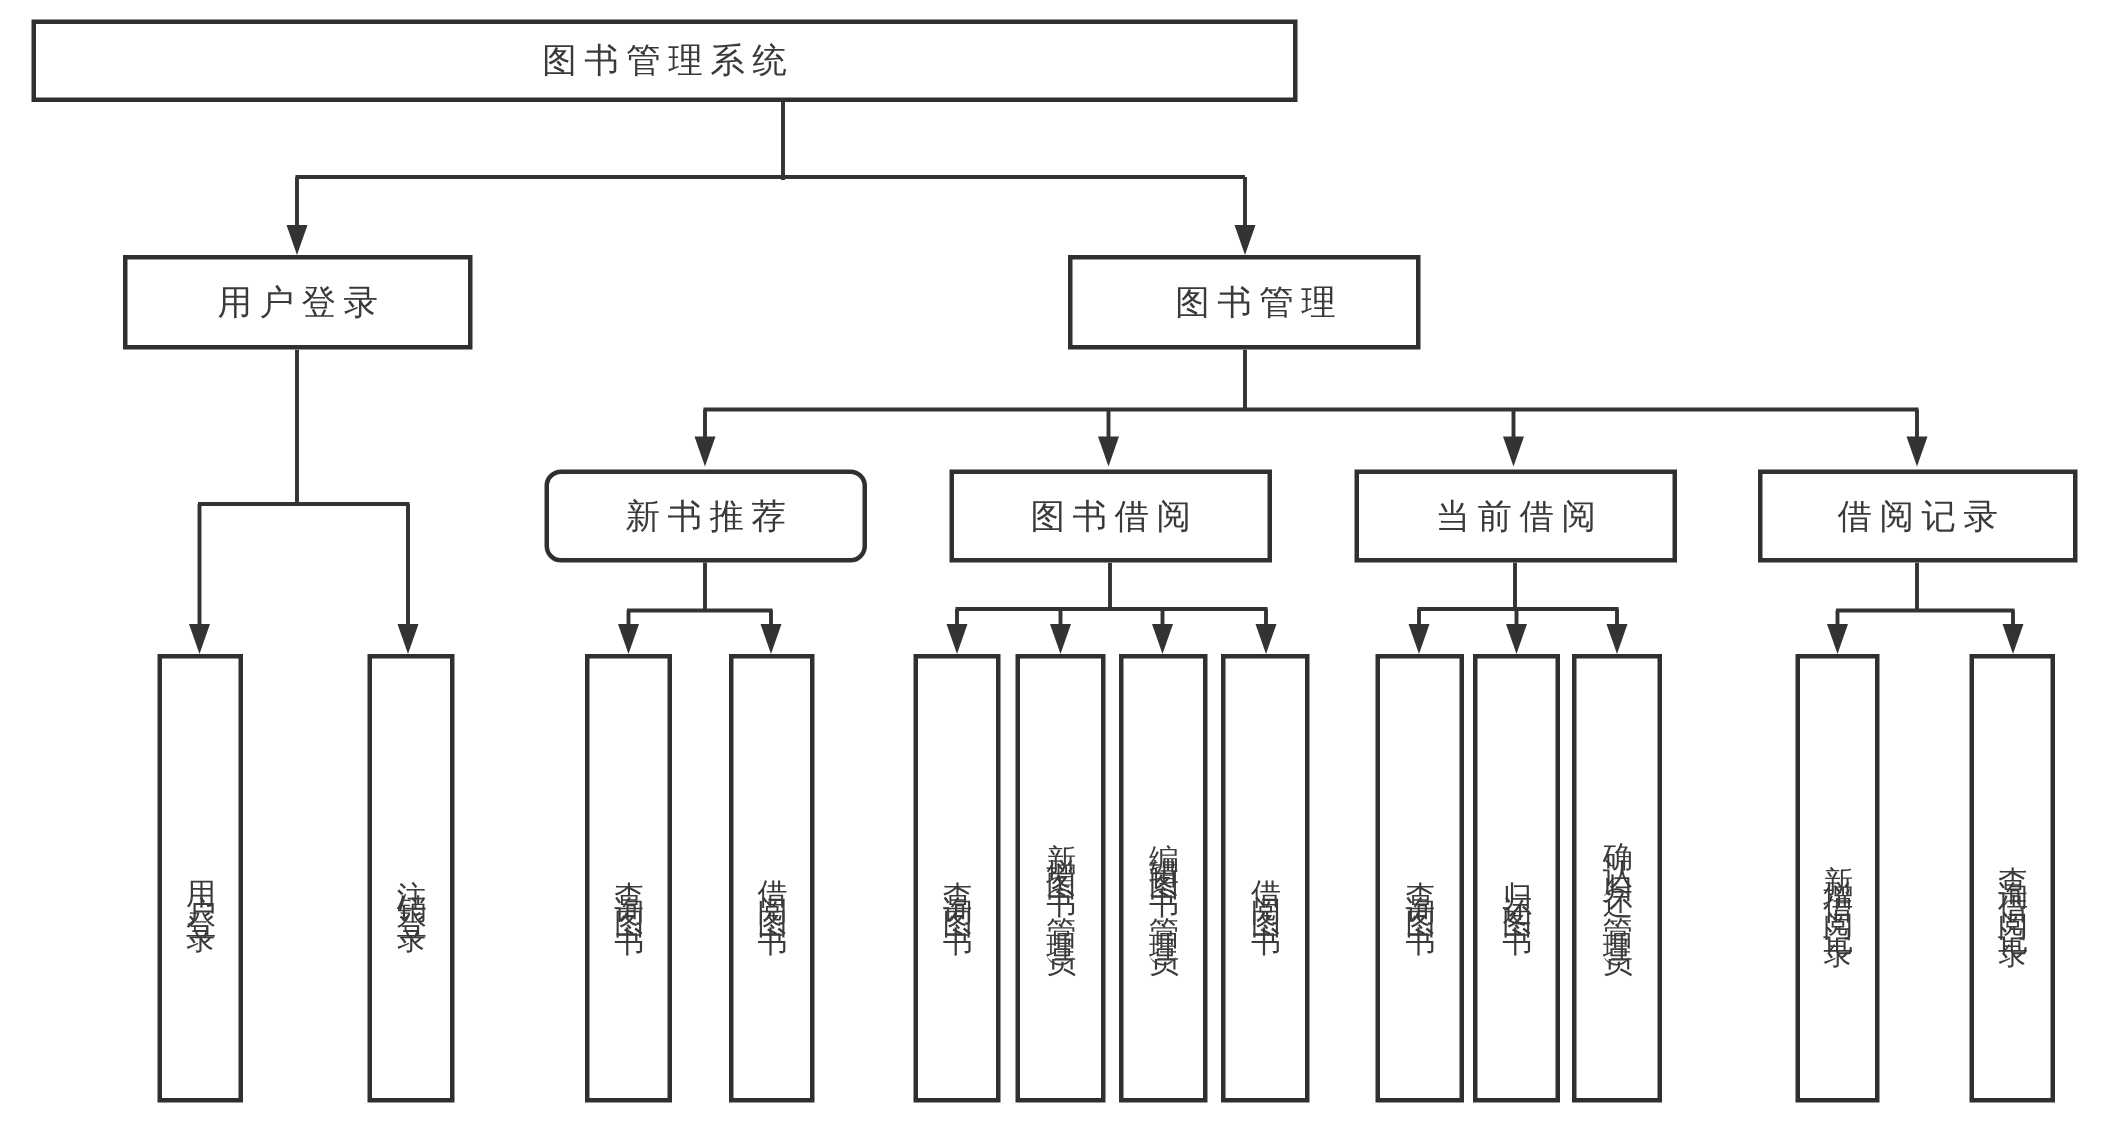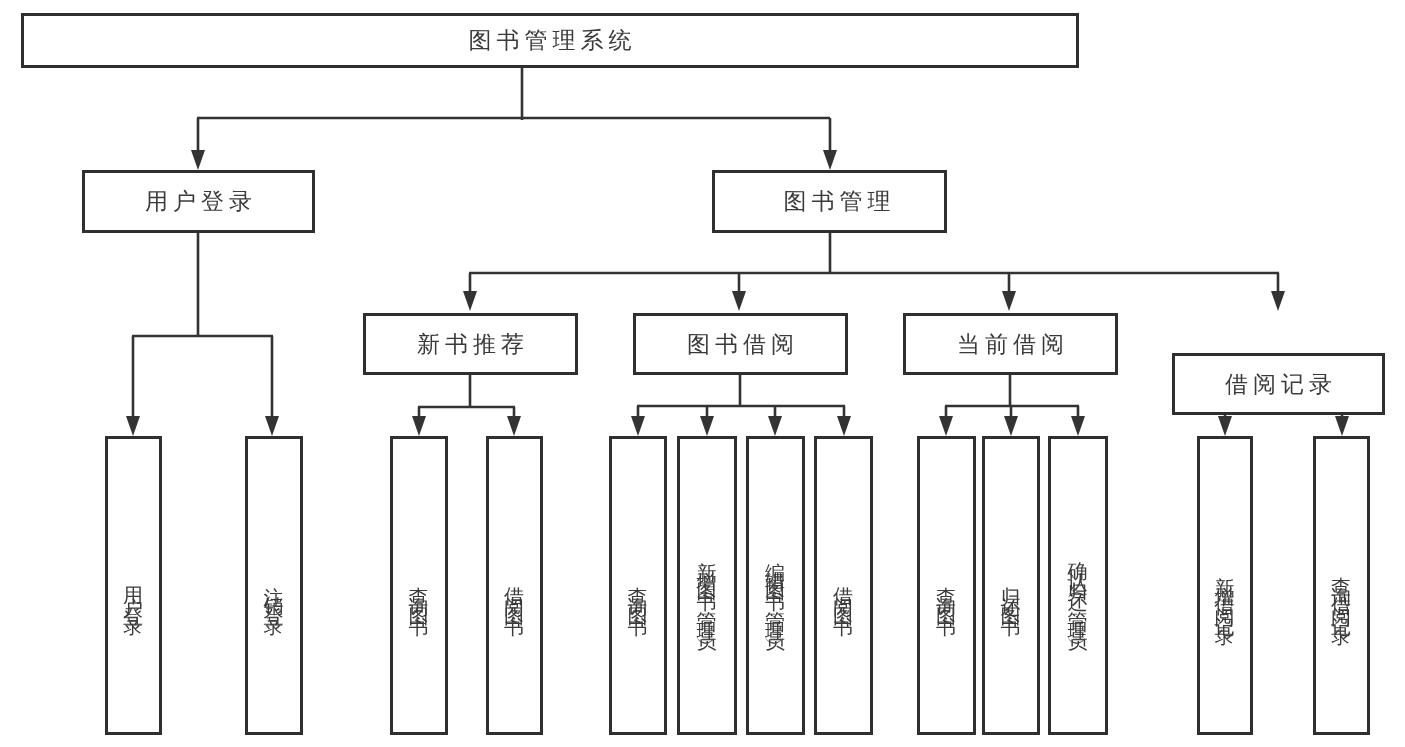--- a/index.html
+++ b/index.html
@@ -118,41 +118,41 @@
       <polygon points="768,416 782,416 775,436"></polygon>
       <polygon points="837,416 851,416 844,436"></polygon>
       <polygon points="939,416 953,416 946,436"></polygon>
       <polygon points="1004,416 1018,416 1011,436"></polygon>
       <polygon points="1071,416 1085,416 1078,436"></polygon>
       <polygon points="1218,416 1232,416 1225,436"></polygon>
       <polygon points="1335,416 1349,416 1342,436"></polygon>
     </g>
   </svg>
 
-  <div class="box" style="left:21px; top:13px; width:1058px; height:55px;">
+  <div class="box" style="left:21px; top:13px; width:844px; height:55px;">
     <span class="hlabel">图书管理系统</span>
   </div>
 
   <div class="box" style="left:82px; top:170px; width:233px; height:63px;">
     <span class="hlabel">用户登录</span>
   </div>
   <div class="box" style="left:712px; top:170px; width:235px; height:63px;padding-left:15px;">
     <span class="hlabel">图书管理</span>
   </div>
 
-  <div class="box" style="left:363px; top:313px; width:215px; height:62px;">
+  <div class="box" style="left:363px; top:313px; width:215px; height:62px;border-radius:11px;">
     <span class="hlabel">新书推荐</span>
   </div>
   <div class="box" style="left:903px; top:313px; width:215px; height:62px;">
     <span class="hlabel">当前借阅</span>
   </div>
   <div class="box" style="left:633px; top:313px; width:215px; height:62px;">
     <span class="hlabel">图书借阅</span>
   </div>
-  <div class="box" style="left:1172px; top:313px; width:213px; height:62px;margin-top:40px;">
+  <div class="box" style="left:1172px; top:313px; width:213px; height:62px;">
     <span class="hlabel">借阅记录</span>
   </div>
 
   <div class="box leaf" style="left:105px; width:57px;">
     <span class="vtext">用户登录</span>
   </div>
   <div class="box leaf" style="left:245px; width:58px;">
     <span class="vtext">注销登录</span>
   </div>
 

